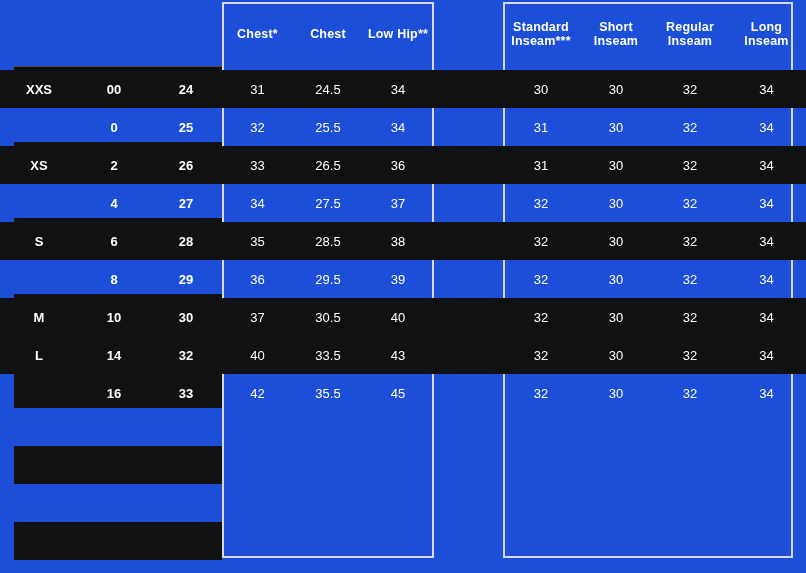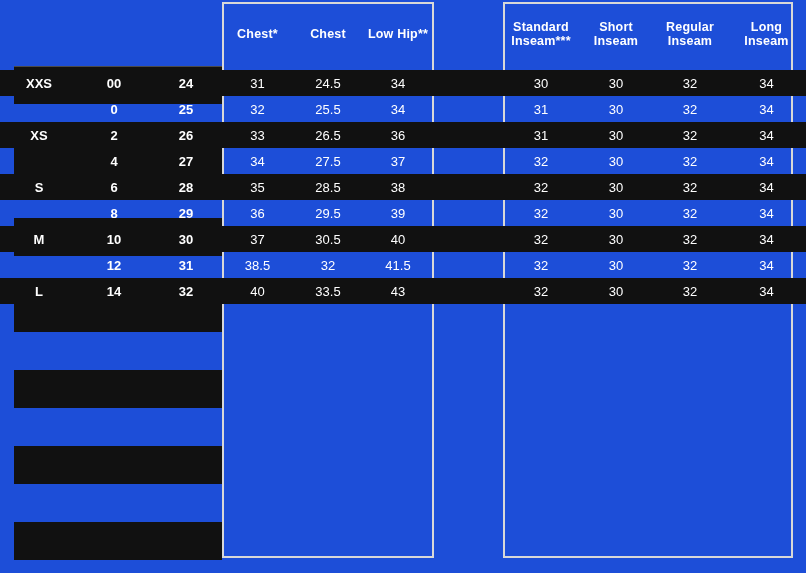--- a/index.html
+++ b/index.html
@@ -52,21 +52,21 @@
     height: 68px;
     font-size: 12.5px;
     font-weight: bold;
     line-height: 1.15;
     letter-spacing: 0.2px;
     padding-bottom: 2px;
   }
   tr.header-row th.blank { font-weight: normal; }
 
   
-  tbody tr { height: 26px; padding-left: 7px; }
+  tbody tr { height: 38px; padding-left: 7px; }
   tbody tr.alt td { background: #111111; }
 
   td.label-cell {
     font-weight: bold;
     font-size: 13.5px;
   }
   td.val-cell {
     font-weight: normal;
     font-size: 13px;
   }
@@ -235,41 +235,41 @@
           <td class="label-cell">30</td>
           <td class="val-cell">37</td>
           <td class="val-cell">30.5</td>
           <td class="val-cell">40</td>
           <td class="val-cell"></td>
           <td class="val-cell">32</td>
           <td class="val-cell">30</td>
           <td class="val-cell">32</td>
           <td class="val-cell">34</td>
         </tr>
-        <tr>
-          <td class="label-cell"></td>
-          <td class="label-cell">12</td>
-          <td class="label-cell">31</td>
-          <td class="val-cell">38.5</td>
-          <td class="val-cell">32</td>
-          <td class="val-cell">41.5</td>
-          <td class="val-cell"></td>
-          <td class="val-cell">32</td>
-          <td class="val-cell">30</td>
-          <td class="val-cell">32</td>
-          <td class="val-cell">34</td>
-        </tr>
         <tr class="alt">
           <td class="label-cell">L</td>
           <td class="label-cell">14</td>
           <td class="label-cell">32</td>
           <td class="val-cell">40</td>
           <td class="val-cell">33.5</td>
           <td class="val-cell">43</td>
           <td class="val-cell"></td>
           <td class="val-cell">32</td>
           <td class="val-cell">30</td>
           <td class="val-cell">32</td>
           <td class="val-cell">34</td>
         </tr>
+        <tr>
+          <td class="label-cell"></td>
+          <td class="label-cell">16</td>
+          <td class="label-cell">33</td>
+          <td class="val-cell">42</td>
+          <td class="val-cell">35.5</td>
+          <td class="val-cell">45</td>
+          <td class="val-cell"></td>
+          <td class="val-cell">32</td>
+          <td class="val-cell">30</td>
+          <td class="val-cell">32</td>
+          <td class="val-cell">34</td>
+        </tr>
       </tbody>
   </table>
 </div>
 
 </body></html>

